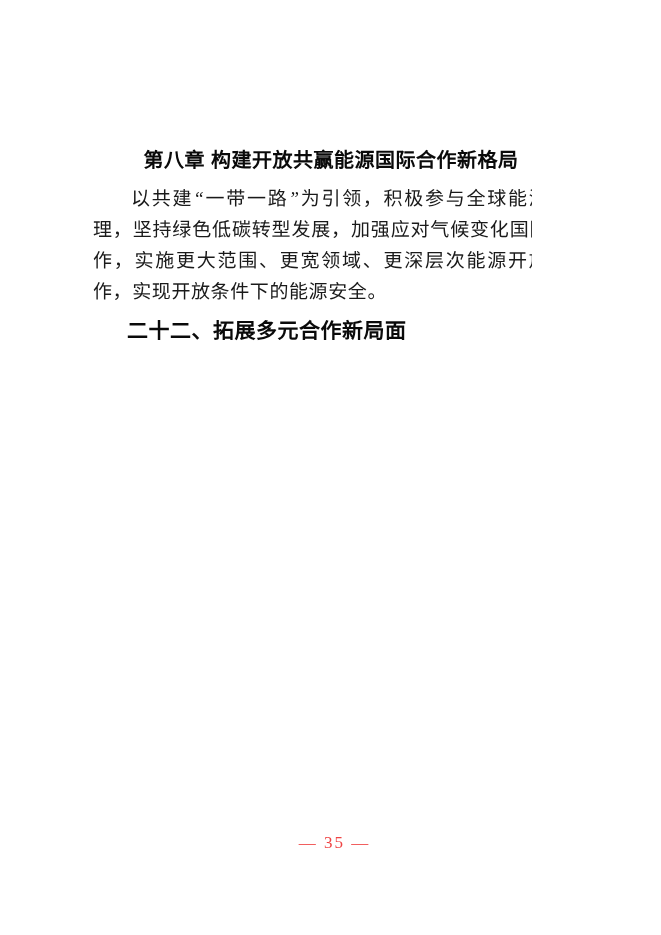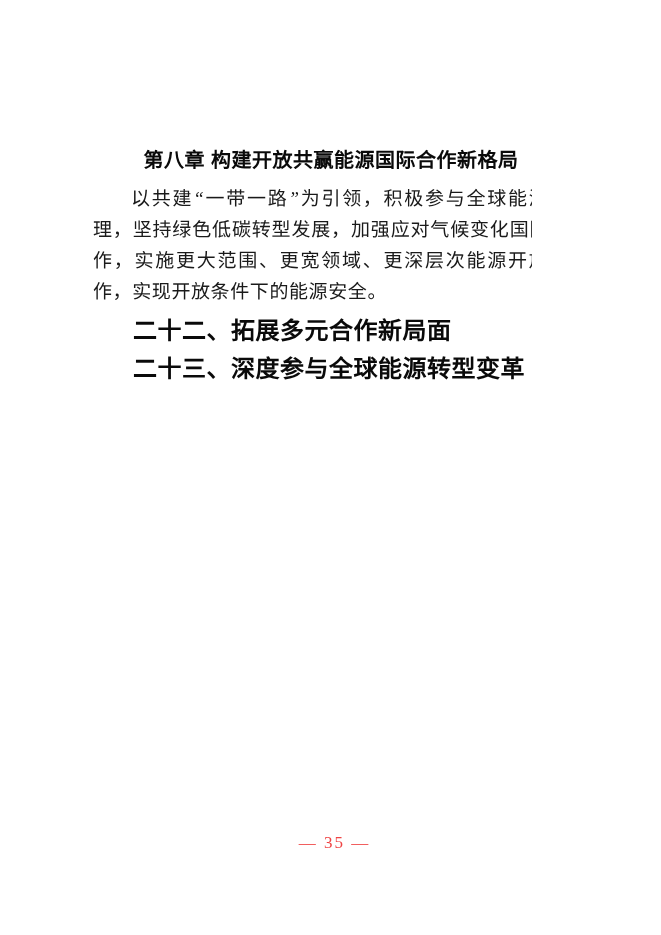--- a/index.html
+++ b/index.html
@@ -47,21 +47,21 @@
   }
   .body-para .lead {
     font-weight: bold;
     color: #0a0a0a;
   }
   .section-heading {
     margin: 7px 0 3px 0;
     font-family: "Liberation Sans", sans-serif;
     font-weight: bold;
     font-style: normal;
-    font-size: 24px;
+    font-size: 21px;
     line-height: 31px;
     text-indent: 2em;
     letter-spacing: 0.5px;
     color: #0a0a0a;
   }
   .page-footer {
     position: absolute;
     top: 831px;
     left: 4px;
     width: 661px;
@@ -79,19 +79,18 @@
   <div class="content">
 
     <h1 class="chapter-title">第八章 构建开放共赢能源国际合作新格局</h1>
 
     <p class="body-para">以共建“一带一路”为引领，积极参与全球能源治理，坚持绿色低碳转型发展，加强应对气候变化国际合作，实施更大范围、更宽领域、更深层次能源开放合作，实现开放条件下的能源安全。</p>
 
     <h2 class="section-heading">二十二、拓展多元合作新局面</h2>
 
 
 
-    <h2 class="section-heading">二十三、深度参与全球能源转型变革</h2>
 
 
   </div>
 
   <div class="page-footer">— 35 —</div>
 </div>
 
 </body></html>

